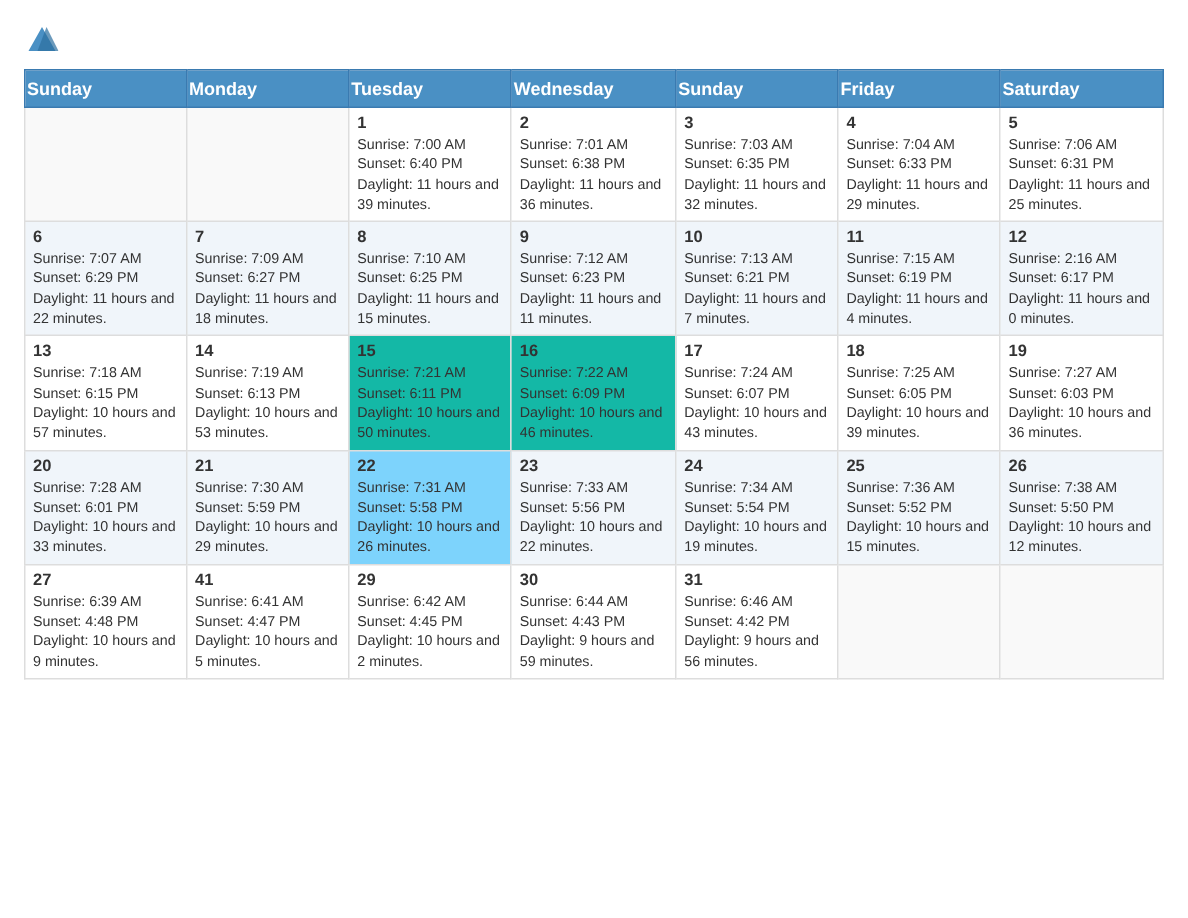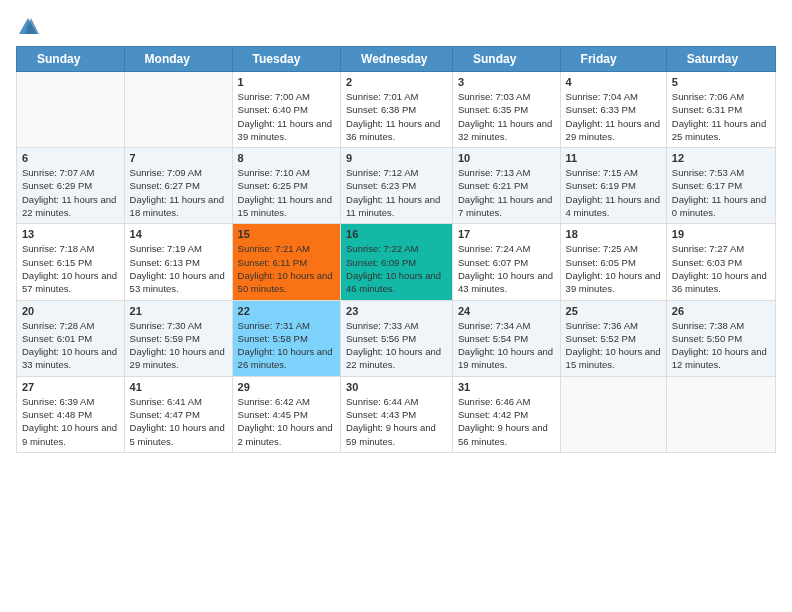--- a/index.html
+++ b/index.html
@@ -42,21 +42,21 @@
     table {
       width: 100%;
       border-collapse: collapse;
       margin-top: 8px;
     }
     th {
       background-color: #4a90c4;
       color: #fff;
       font-size: 12px;
       font-weight: bold;
-      padding: 5px 20px;
+      padding: 5px 1px;
       text-align: left;
       border: 1px solid #3a7ab0;
     }
     td {
       vertical-align: top;
       padding: 4px 5px;
       font-size: 10px;
       color: #333;
       border: 1px solid #ddd;
       width: 113px;
@@ -184,39 +184,39 @@
 Daylight: 11 hours and 7 minutes.</div>
         </td>
         <td style="background: rgb(240, 245, 250);">
           <span class="day-number">11</span>
           <div class="day-info" style="white-space: pre-line;">Sunrise: 7:15 AM
 Sunset: 6:19 PM
 Daylight: 11 hours and 4 minutes.</div>
         </td>
         <td style="background: rgb(240, 245, 250);">
           <span class="day-number">12</span>
-          <div class="day-info" style="white-space: pre-line;">Sunrise: 7:53 AM
+          <div class="day-info" style="white-space: pre-line;">Sunrise: 2:16 AM
 Sunset: 6:17 PM
 Daylight: 11 hours and 0 minutes.</div>
         </td>
       </tr>
       <tr>
         <td style="background: rgb(255, 255, 255);">
           <span class="day-number">13</span>
           <div class="day-info" style="white-space: pre-line;">Sunrise: 7:18 AM
 Sunset: 6:15 PM
 Daylight: 10 hours and 57 minutes.</div>
         </td>
         <td style="background: rgb(255, 255, 255);">
           <span class="day-number">14</span>
           <div class="day-info" style="white-space: pre-line;">Sunrise: 7:19 AM
 Sunset: 6:13 PM
 Daylight: 10 hours and 53 minutes.</div>
         </td>
-        <td style="background: #f97316;">
+        <td style="background: #14b8a6;">
           <span class="day-number">15</span>
           <div class="day-info" style="white-space: pre-line;">Sunrise: 7:21 AM
 Sunset: 6:11 PM
 Daylight: 10 hours and 50 minutes.</div>
         </td>
         <td style="background: #14b8a6;">
           <span class="day-number">16</span>
           <div class="day-info" style="white-space: pre-line;">Sunrise: 7:22 AM
 Sunset: 6:09 PM
 Daylight: 10 hours and 46 minutes.</div>

